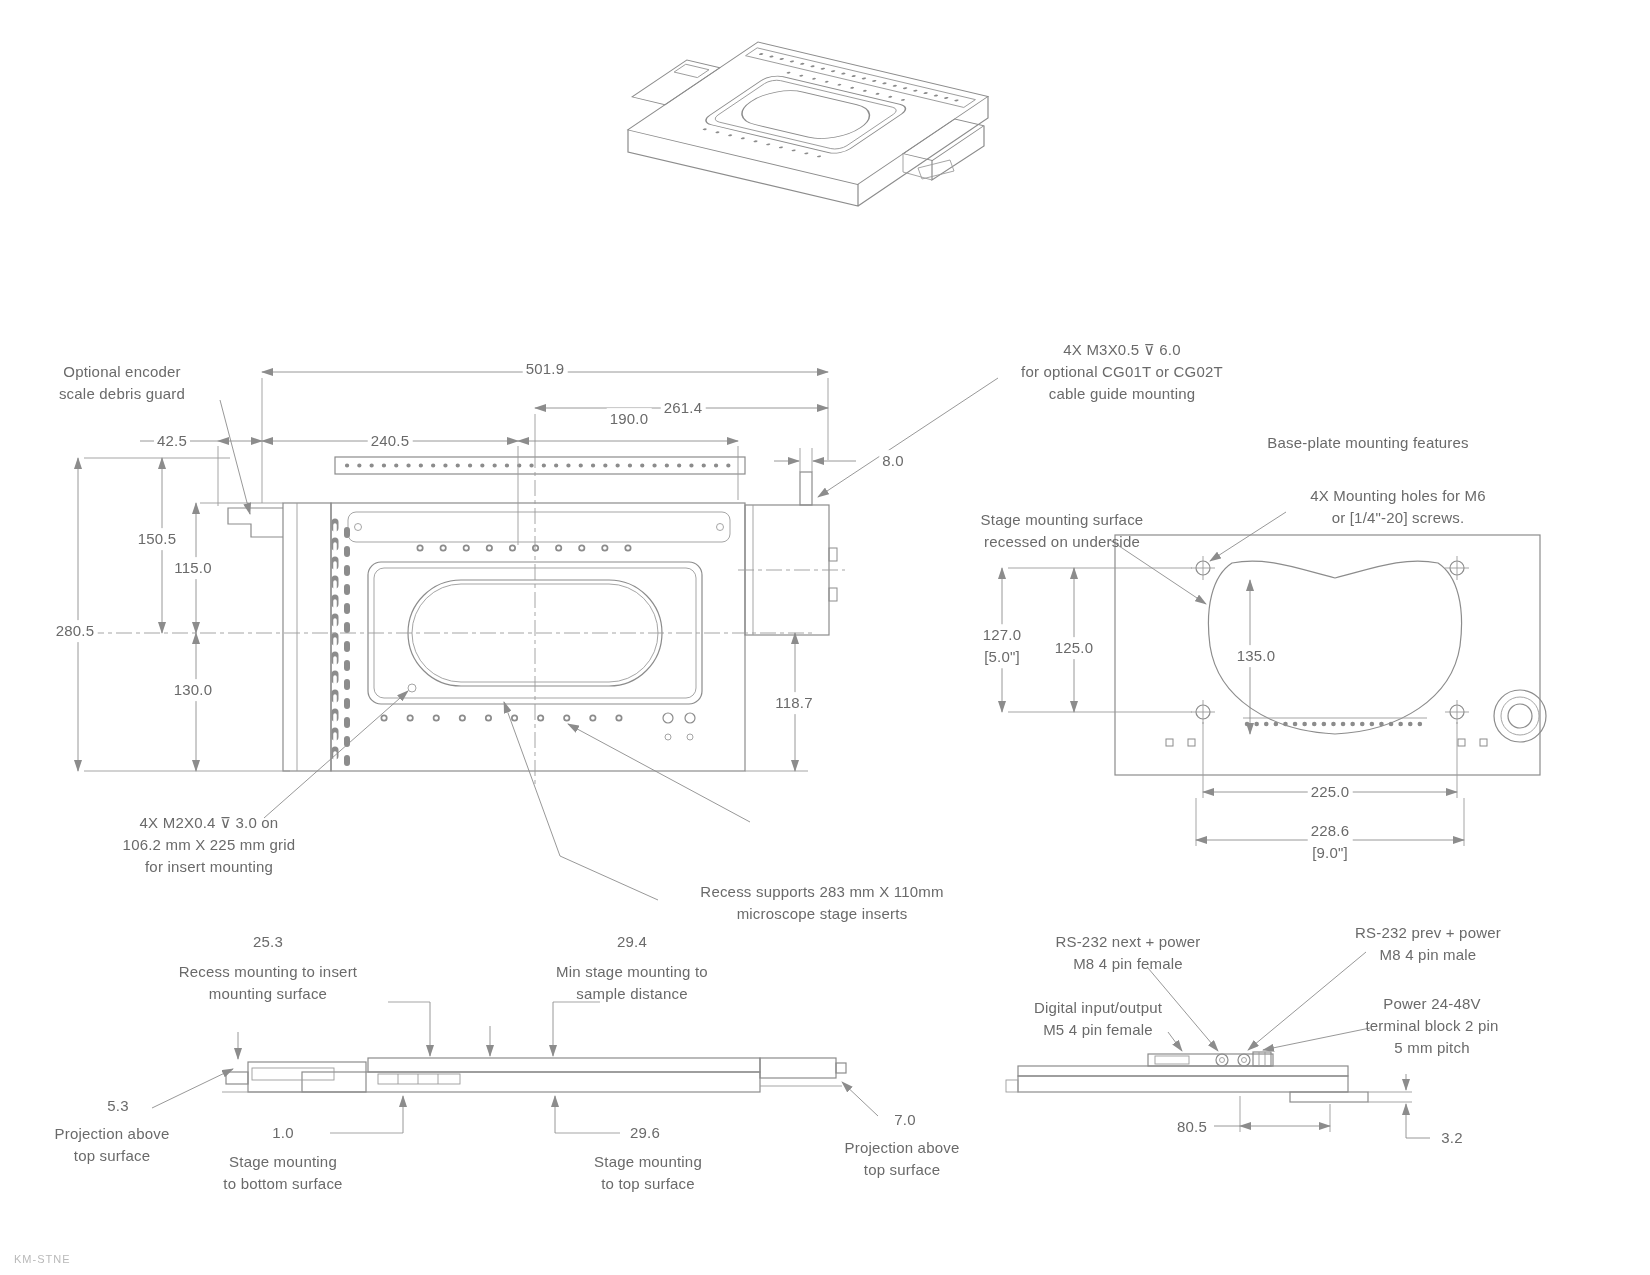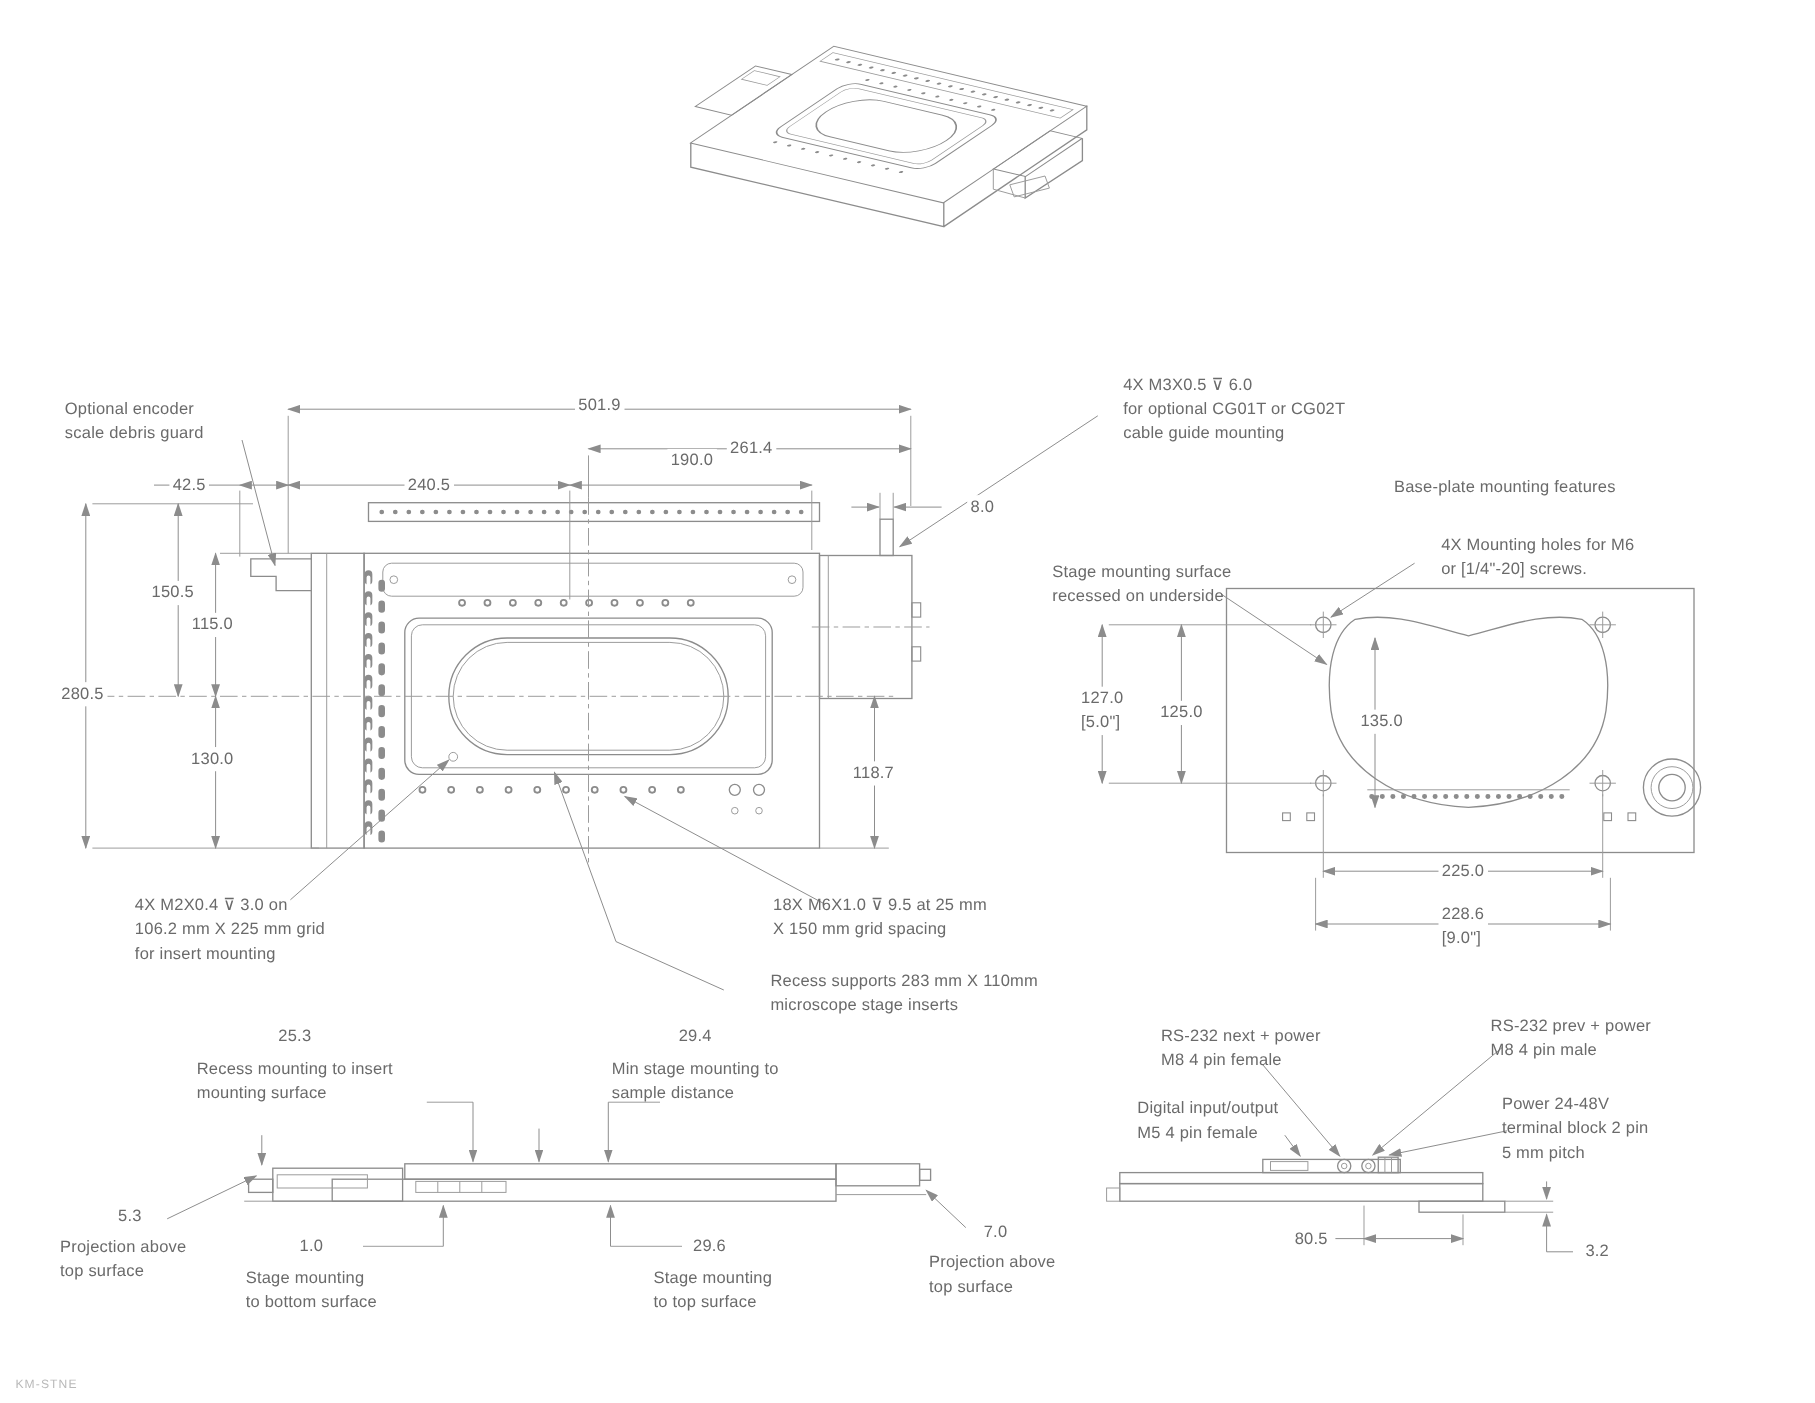--- a/index.html
+++ b/index.html
@@ -1,20 +1,20 @@
 <!DOCTYPE html>
 <html><head>
 <meta charset="utf-8">
 <style>
   html,body{margin:0;padding:0;background:#fff;}
   .canvas{position:relative;width:1650px;height:1275px;background:#ffffff;overflow:hidden;
           font-family:"Liberation Sans",sans-serif;}
   .canvas svg{position:absolute;left:0;top:0;}
   .lbl{position:absolute;transform:translate(-50%,-50%);font-size:15px;line-height:1.45;
-       color:#6a6a6a;white-space:pre-line;letter-spacing:.2px;z-index:2;}
+       color:#6a6a6a;text-align:center;white-space:pre-line;letter-spacing:.2px;z-index:2;}
   .dim{background:#fff;padding:0 3px;}
   .code{position:absolute;left:14px;top:1252px;transform:none;font-size:11px;color:#b9b9b9;
         letter-spacing:1px;z-index:2;}
   .ln{fill:none;stroke:#8c8c8c;stroke-width:1.2;}
   .thin{fill:none;stroke:#9b9b9b;stroke-width:.9;}
   .cl{fill:none;stroke:#9b9b9b;stroke-width:.9;stroke-dasharray:16 4 4 4;}
   .dims{fill:none;stroke:#8c8c8c;stroke-width:.9;}
   .dots{fill:none;stroke:#8c8c8c;stroke-linecap:round;}
   .dotsw{fill:none;stroke:#fff;stroke-linecap:round;}
   .sq{fill:none;stroke:#8c8c8c;stroke-width:1;}
@@ -244,29 +244,27 @@
 <div class="lbl dim" style="left:794px;top:703px">118.7</div>
 
 <div class="lbl" style="left:122px;top:383px">Optional encoder
 scale debris guard</div>
 <div class="lbl" style="left:1122px;top:372px">4X M3X0.5 ⊽ 6.0
 for optional CG01T or CG02T
 cable guide mounting</div>
 <div class="lbl" style="left:209px;top:845px">4X M2X0.4 ⊽ 3.0 on
 106.2 mm X 225 mm grid
 for insert mounting</div>
-<div class="lbl" style="left:800px;top:834px">18X M6X1.0 ⊽ 9.5 at 25 mm
-X 150 mm grid spacing</div>
 <div class="lbl" style="left:822px;top:903px">Recess supports 283 mm X 110mm
 microscope stage inserts</div>
 
 <div class="lbl" style="left:1368px;top:443px">Base-plate mounting features</div>
 <div class="lbl" style="left:1398px;top:507px">4X Mounting holes for M6
 or [1/4"-20] screws.</div>
-<div class="lbl" style="left:1038px;top:531px">Stage mounting surface
+<div class="lbl" style="left:1062px;top:531px">Stage mounting surface
 recessed on underside</div>
 <div class="lbl dim" style="left:1002px;top:646px">127.0
 [5.0"]</div>
 <div class="lbl dim" style="left:1074px;top:648px">125.0</div>
 <div class="lbl dim" style="left:1256px;top:656px">135.0</div>
 <div class="lbl dim" style="left:1330px;top:792px">225.0</div>
 <div class="lbl dim" style="left:1330px;top:842px">228.6
 [9.0"]</div>
 
 <div class="lbl dim" style="left:268px;top:942px">25.3</div>

